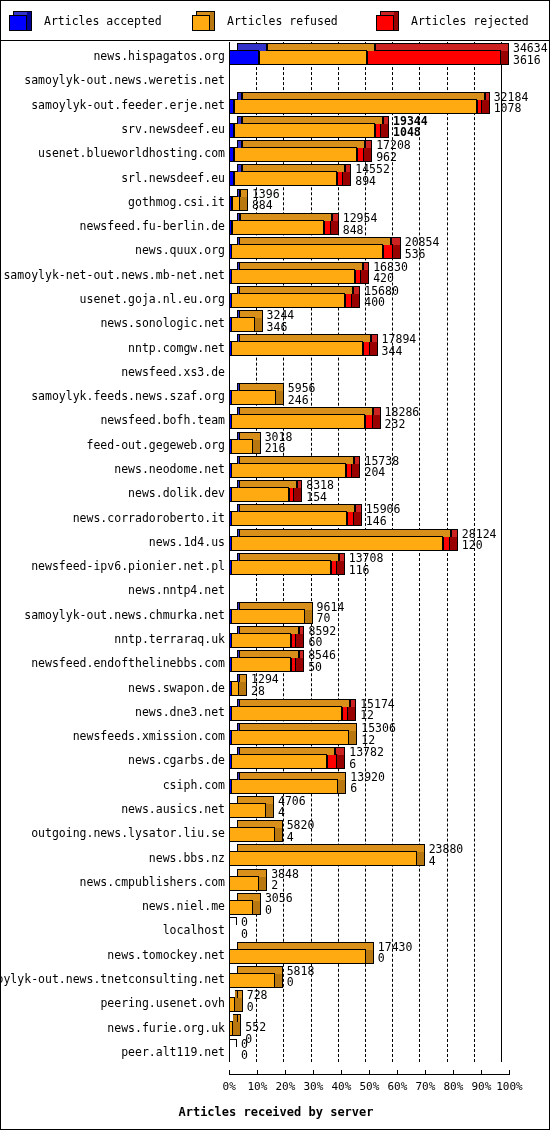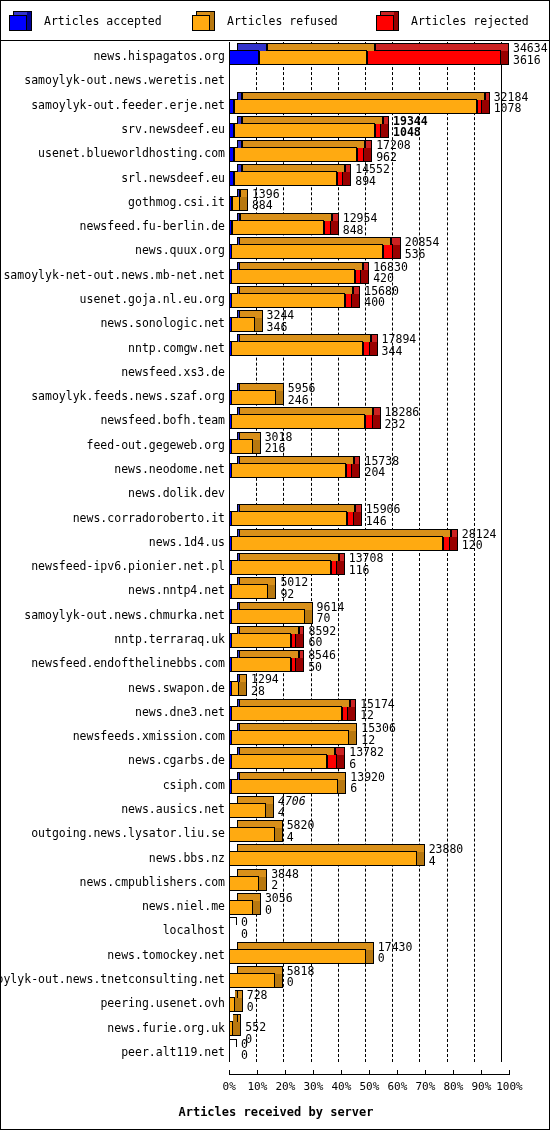--- a/index.html
+++ b/index.html
@@ -369,20 +369,33 @@
           <div class="seg" style="left: 116.96px; width: 6.528px; background: rgb(255, 0, 0);"></div>
           <div class="segtop" style="left: 9.088px; width: 115.872px; background: rgb(217, 144, 26);"></div>
           <div class="seg" style="left: 1.088px; width: 115.872px; background: rgb(255, 170, 17);"></div>
           <div class="segtop" style="left: 8px; width: 3px; background: rgb(51, 51, 204);"></div>
           <div class="seg" style="left: 0px; width: 3px; background: rgb(0, 0, 255);"></div>
           <div class="vals" style="left: 135.488px; top: 0px;">
             <span class="v1">15738</span>
             <span class="v2">204</span>
           </div>
         </div>
+        <div class="barrow" style="top: 438.143px; height: 24.2857px;">
+          <div class="segside" style="left: 65.28px; background: rgb(153, 0, 0);"></div>
+          <div class="segtop" style="left: 67.84px; width: 5.44px; background: rgb(204, 34, 34);"></div>
+          <div class="seg" style="left: 59.84px; width: 5.44px; background: rgb(255, 0, 0);"></div>
+          <div class="segtop" style="left: 9.088px; width: 58.752px; background: rgb(217, 144, 26);"></div>
+          <div class="seg" style="left: 1.088px; width: 58.752px; background: rgb(255, 170, 17);"></div>
+          <div class="segtop" style="left: 8px; width: 3px; background: rgb(51, 51, 204);"></div>
+          <div class="seg" style="left: 0px; width: 3px; background: rgb(0, 0, 255);"></div>
+          <div class="vals" style="left: 77.28px; top: 0px;">
+            <span class="v1">8318</span>
+            <span class="v2">154</span>
+          </div>
+        </div>
         <div class="barrow" style="top: 462.429px; height: 24.2857px;">
           <div class="segside" style="left: 124.848px; background: rgb(153, 0, 0);"></div>
           <div class="segtop" style="left: 126.32px; width: 6.528px; background: rgb(204, 34, 34);"></div>
           <div class="seg" style="left: 118.32px; width: 6.528px; background: rgb(255, 0, 0);"></div>
           <div class="segtop" style="left: 8.816px; width: 117.504px; background: rgb(217, 144, 26);"></div>
           <div class="seg" style="left: 0.816px; width: 117.504px; background: rgb(255, 170, 17);"></div>
           <div class="segtop" style="left: 8px; width: 3px; background: rgb(51, 51, 204);"></div>
           <div class="seg" style="left: 0px; width: 3px; background: rgb(0, 0, 255);"></div>
           <div class="vals" style="left: 136.848px; top: 0px;">
             <span class="v1">15906</span>
@@ -408,31 +421,20 @@
           <div class="seg" style="left: 101.728px; width: 5.984px; background: rgb(255, 0, 0);"></div>
           <div class="segtop" style="left: 8.816px; width: 100.912px; background: rgb(217, 144, 26);"></div>
           <div class="seg" style="left: 0.816px; width: 100.912px; background: rgb(255, 170, 17);"></div>
           <div class="segtop" style="left: 8px; width: 3px; background: rgb(51, 51, 204);"></div>
           <div class="seg" style="left: 0px; width: 3px; background: rgb(0, 0, 255);"></div>
           <div class="vals" style="left: 119.712px; top: 0px;">
             <span class="v1">13708</span>
             <span class="v2">116</span>
           </div>
         </div>
-        <div class="barrow" style="top: 535.286px; height: 24.2857px;">
-          <div class="segside" style="left: 39.44px; background: rgb(184, 120, 15);"></div>
-          <div class="segtop" style="left: 8.544px; width: 38.896px; background: rgb(217, 144, 26);"></div>
-          <div class="seg" style="left: 0.544px; width: 38.896px; background: rgb(255, 170, 17);"></div>
-          <div class="segtop" style="left: 8px; width: 3px; background: rgb(51, 51, 204);"></div>
-          <div class="seg" style="left: 0px; width: 3px; background: rgb(0, 0, 255);"></div>
-          <div class="vals" style="left: 51.44px; top: 0px;">
-            <span class="v1">5012</span>
-            <span class="v2">92</span>
-          </div>
-        </div>
         <div class="barrow" style="top: 559.571px; height: 24.2857px;">
           <div class="segside" style="left: 75.616px; background: rgb(184, 120, 15);"></div>
           <div class="segtop" style="left: 8.544px; width: 75.072px; background: rgb(217, 144, 26);"></div>
           <div class="seg" style="left: 0.544px; width: 75.072px; background: rgb(255, 170, 17);"></div>
           <div class="segtop" style="left: 8px; width: 3px; background: rgb(51, 51, 204);"></div>
           <div class="seg" style="left: 0px; width: 3px; background: rgb(0, 0, 255);"></div>
           <div class="vals" style="left: 87.616px; top: 0px;">
             <span class="v1">9614</span>
             <span class="v2">70</span>
           </div>
@@ -515,21 +517,21 @@
           <div class="segside" style="left: 109.344px; background: rgb(184, 120, 15);"></div>
           <div class="segtop" style="left: 8.272px; width: 109.072px; background: rgb(217, 144, 26);"></div>
           <div class="seg" style="left: 0.272px; width: 109.072px; background: rgb(255, 170, 17);"></div>
           <div class="segtop" style="left: 8px; width: 3px; background: rgb(51, 51, 204);"></div>
           <div class="seg" style="left: 0px; width: 3px; background: rgb(0, 0, 255);"></div>
           <div class="vals" style="left: 121.344px; top: 0px;">
             <span class="v1">13920</span>
             <span class="v2">6</span>
           </div>
         </div>
-        <div class="barrow" style="top: 753.857px; height: 24.2857px; font-style: italic;">
+        <div class="barrow" style="top: 753.857px; height: 24.2857px;">
           <div class="segside" style="left: 36.992px; background: rgb(184, 120, 15);"></div>
           <div class="segtop" style="left: 8px; width: 36.992px; background: rgb(217, 144, 26);"></div>
           <div class="seg" style="left: 0px; width: 36.992px; background: rgb(255, 170, 17);"></div>
           <div class="vals" style="left: 48.992px; top: 0px;">
             <span class="v1">4706</span>
             <span class="v2">4</span>
           </div>
         </div>
         <div class="barrow" style="top: 778.143px; height: 24.2857px;">
           <div class="segside" style="left: 45.696px; background: rgb(184, 120, 15);"></div>

